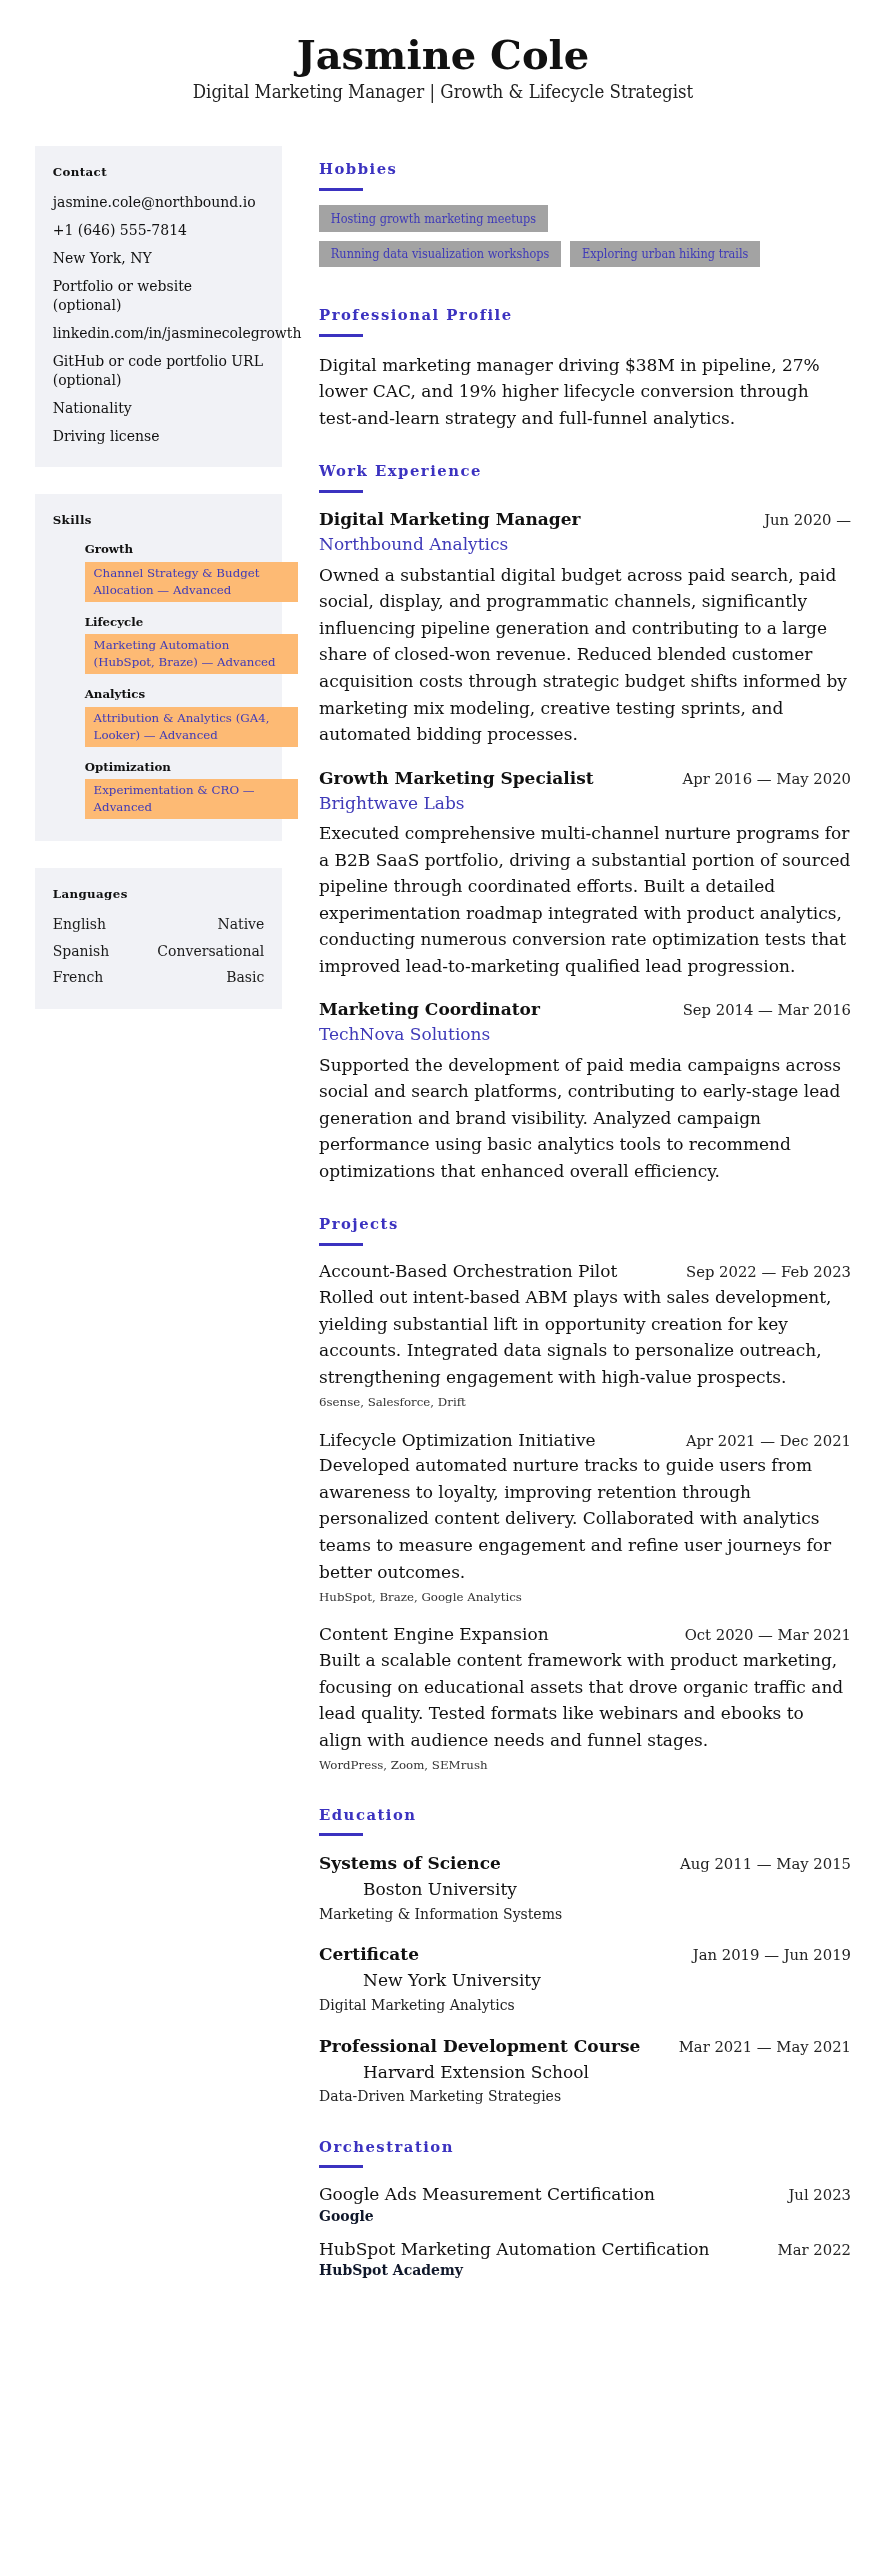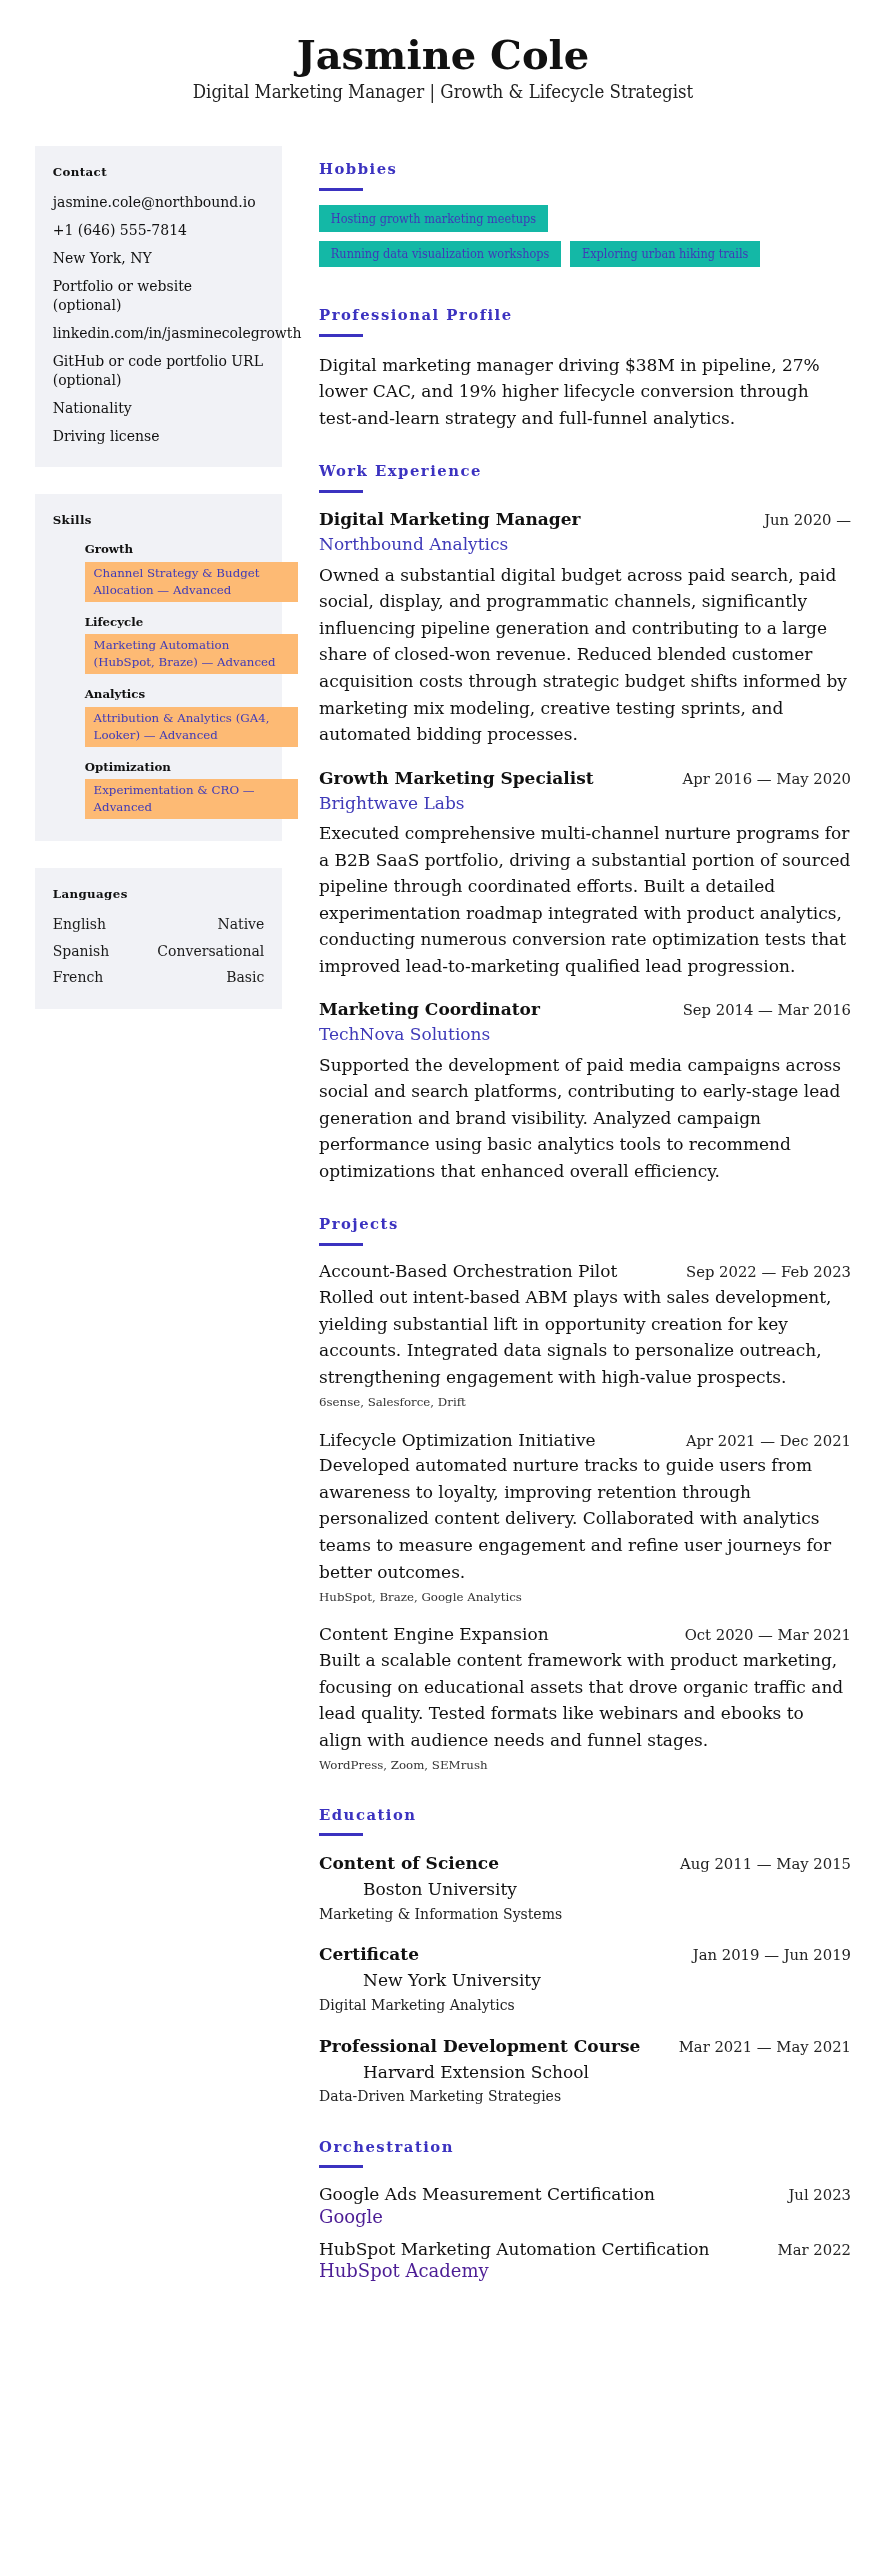--- a/index.html
+++ b/index.html
@@ -17,37 +17,37 @@
   .skill-group { margin-bottom: 11.8px; padding-left: 32px; }
   .skill-cat { font-size: 11.8px; font-weight: bold; line-height: 16.2px; margin-bottom: 4.4px; }
   .skill-chip { background: #fdba74; color: #3f3ab8; font-size: 11.8px; line-height: 17px; padding: 3px 8.9px; width: 213px; }
   .lang-row { display: flex; justify-content: space-between; font-size: 14px; line-height: 18.5px; margin-bottom: 8.1px; color: #1b1b1b; }
 
   .main { position: absolute; left: 319px; top: 147px; width: 532px; }
   .section { margin-bottom: 29.5px; }
   .section-title { color: #3b32c0; font-size: 14.8px; font-weight: bold; letter-spacing: 1.5px; line-height: 19px; margin-top: 12px; }
   .section-rule { width: 44px; height: 3px; background: #3b32c0; margin-top: 9.6px; margin-bottom: 14.8px; }
   .chips { display: flex; flex-wrap: wrap; gap: 8.9px 8.9px; }
-  .chip { background: #14b8a6; color: #3f3ab8; font-size: 12.6px; line-height: 17.7px; padding: 4.4px 11.8px; font-stretch: condensed; }
+  .chip { background: #a3a3a3; color: #3f3ab8; font-size: 12.6px; line-height: 17.7px; padding: 4.4px 11.8px; font-stretch: condensed; }
   .para { font-size: 17px; line-height: 26.6px; color: #111; }
   .job { margin-bottom: 17.7px; }
   .row { display: flex; justify-content: space-between; align-items: baseline; }
   .job-title { font-size: 17px; font-weight: bold; line-height: 25px; }
   .job-date { font-size: 14.8px; color: #222; line-height: 22px; white-space: nowrap; }
   .company { color: #3f3ab8; font-size: 17px; line-height: 25px; margin-bottom: 4.4px; }
   .proj { margin-bottom: 16.2px; }
   .proj-title { font-size: 17px; line-height: 23.6px; }
   .tech { font-size: 11.8px; color: #333; line-height: 19px; margin-top: 3px; }
   .edu { margin-bottom: 17.7px; }
   .edu-title { font-size: 17px; font-weight: bold; line-height: 25px; }
   .edu-school { font-size: 17px; line-height: 26.6px; margin-left: 44px; }
   .edu-field { font-size: 14px; line-height: 22px; color: #222; }
   .cert { margin-bottom: 11.8px; }
   .cert-name { font-size: 17px; line-height: 23.6px; }
-  .cert-issuer { font-size: 18px; line-height: 19px; color: #4c1d95; }
+  .cert-issuer { font-size: 14px; line-height: 19px; color: #0f172a; font-weight: bold; }
 </style>
 </head>
 <body>
 
 <header class="header">
   <h1>Jasmine Cole</h1>
   <div class="subtitle">Digital Marketing Manager | Growth &amp; Lifecycle Strategist</div>
 </header>
 
 <aside class="sidebar">
@@ -173,21 +173,21 @@
       <p class="para">Built a scalable content framework with product marketing, focusing on educational assets that drove organic traffic and lead quality. Tested formats like webinars and ebooks to align with audience needs and funnel stages.</p>
       <div class="tech">WordPress, Zoom, SEMrush</div>
     </div>
   </section>
 
   <section class="section">
     <div class="section-title">Education</div>
     <div class="section-rule"></div>
     <div class="edu">
       <div class="row">
-        <span class="edu-title">Content of Science</span>
+        <span class="edu-title">Systems of Science</span>
         <span class="job-date">Aug 2011 — May 2015</span>
       </div>
       <div class="edu-school">Boston University</div>
       <div class="edu-field">Marketing &amp; Information Systems</div>
     </div>
     <div class="edu">
       <div class="row">
         <span class="edu-title">Certificate</span>
         <span class="job-date">Jan 2019 — Jun 2019</span>
       </div>

